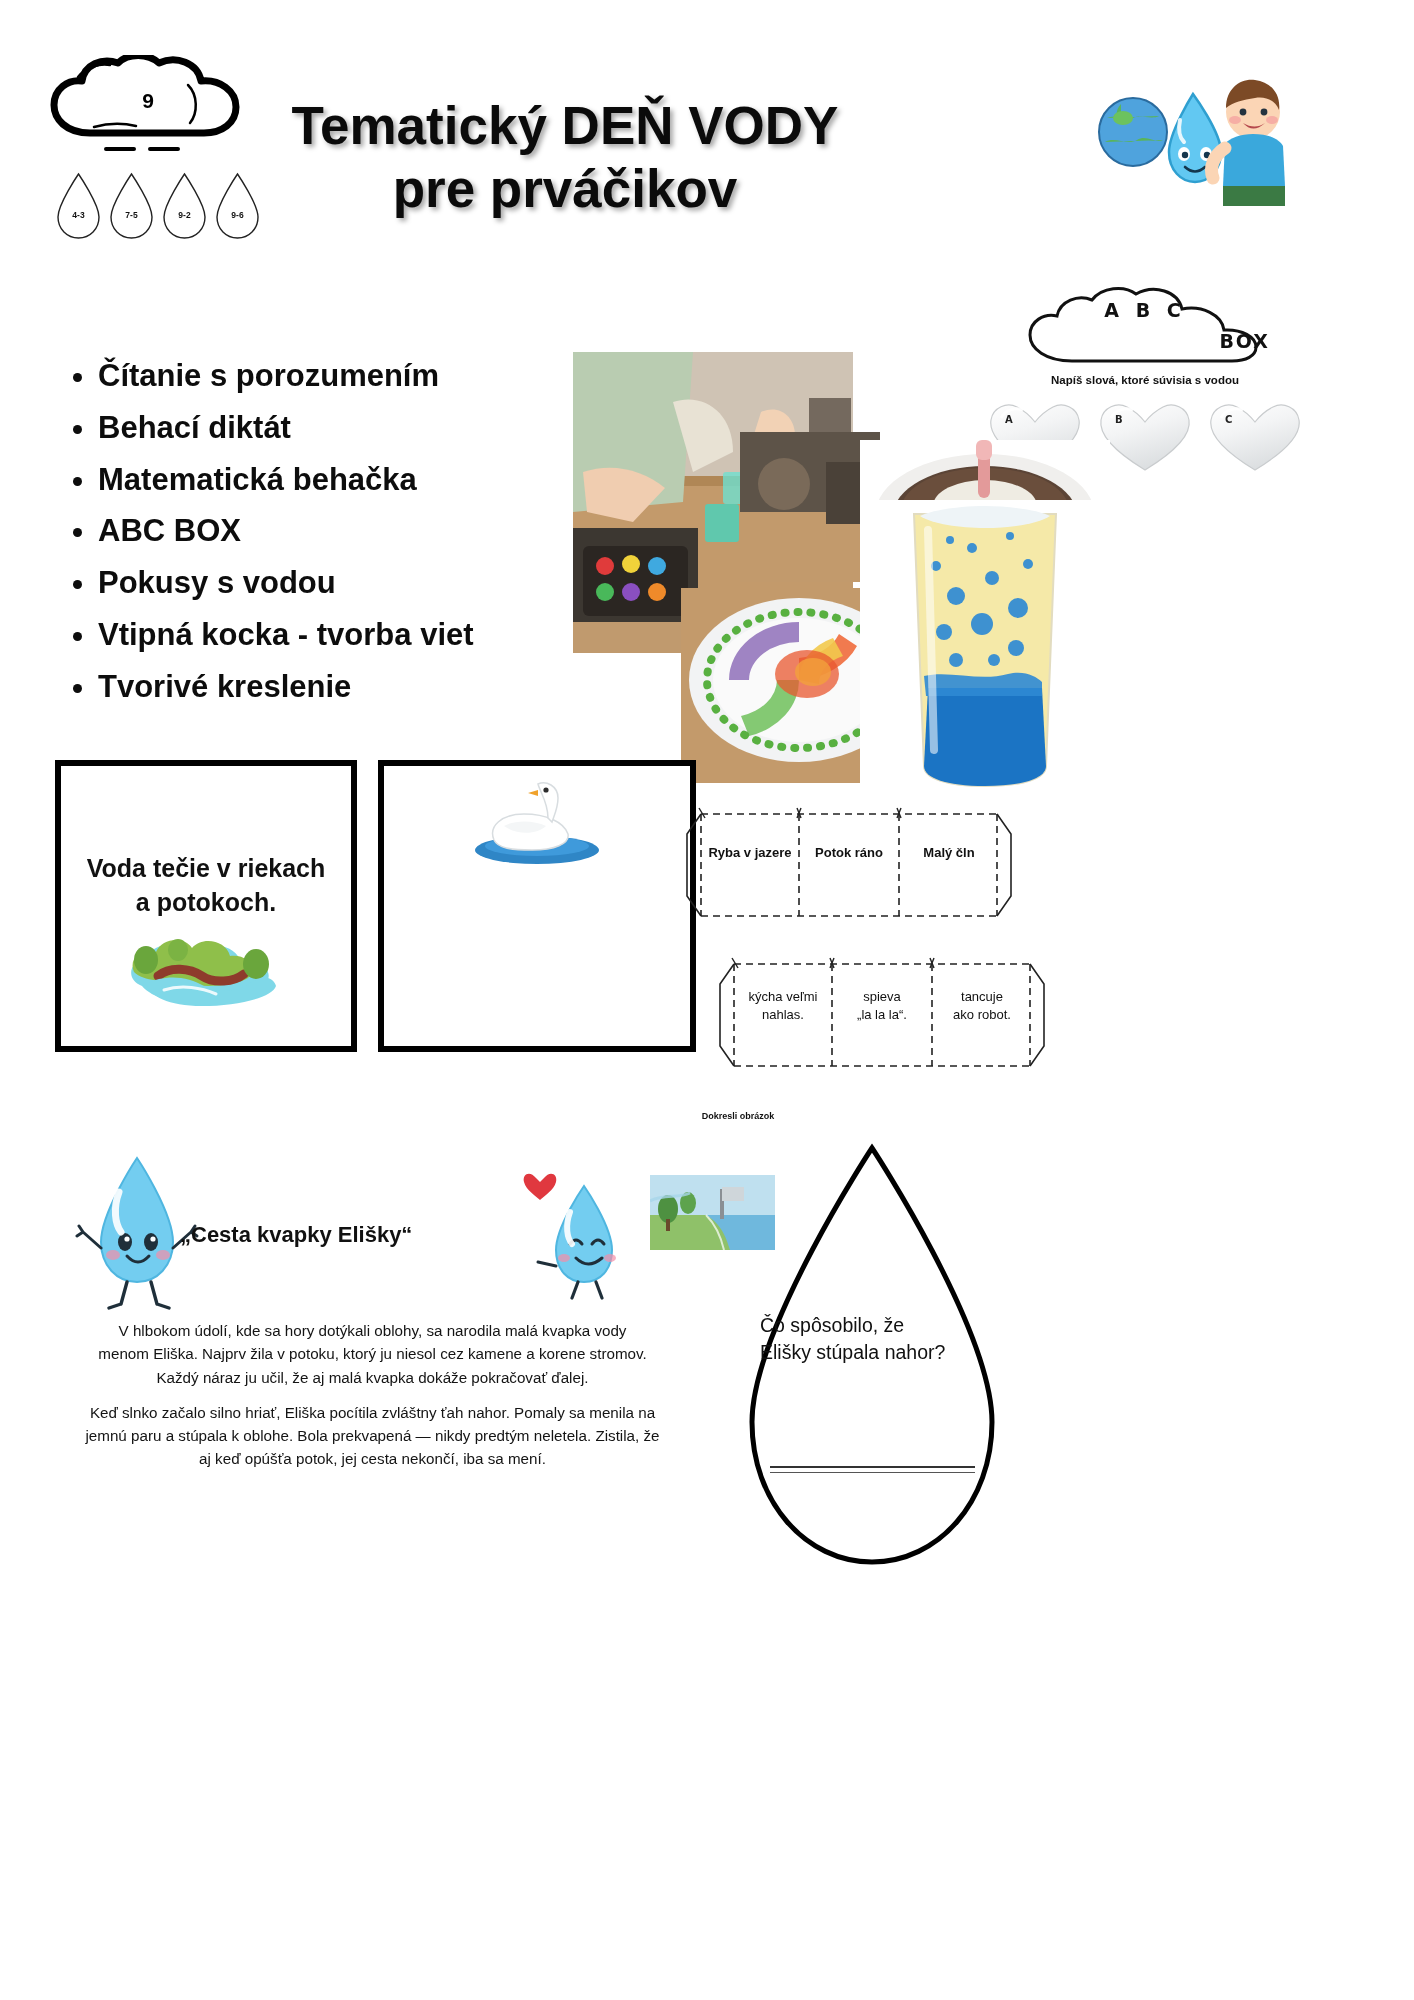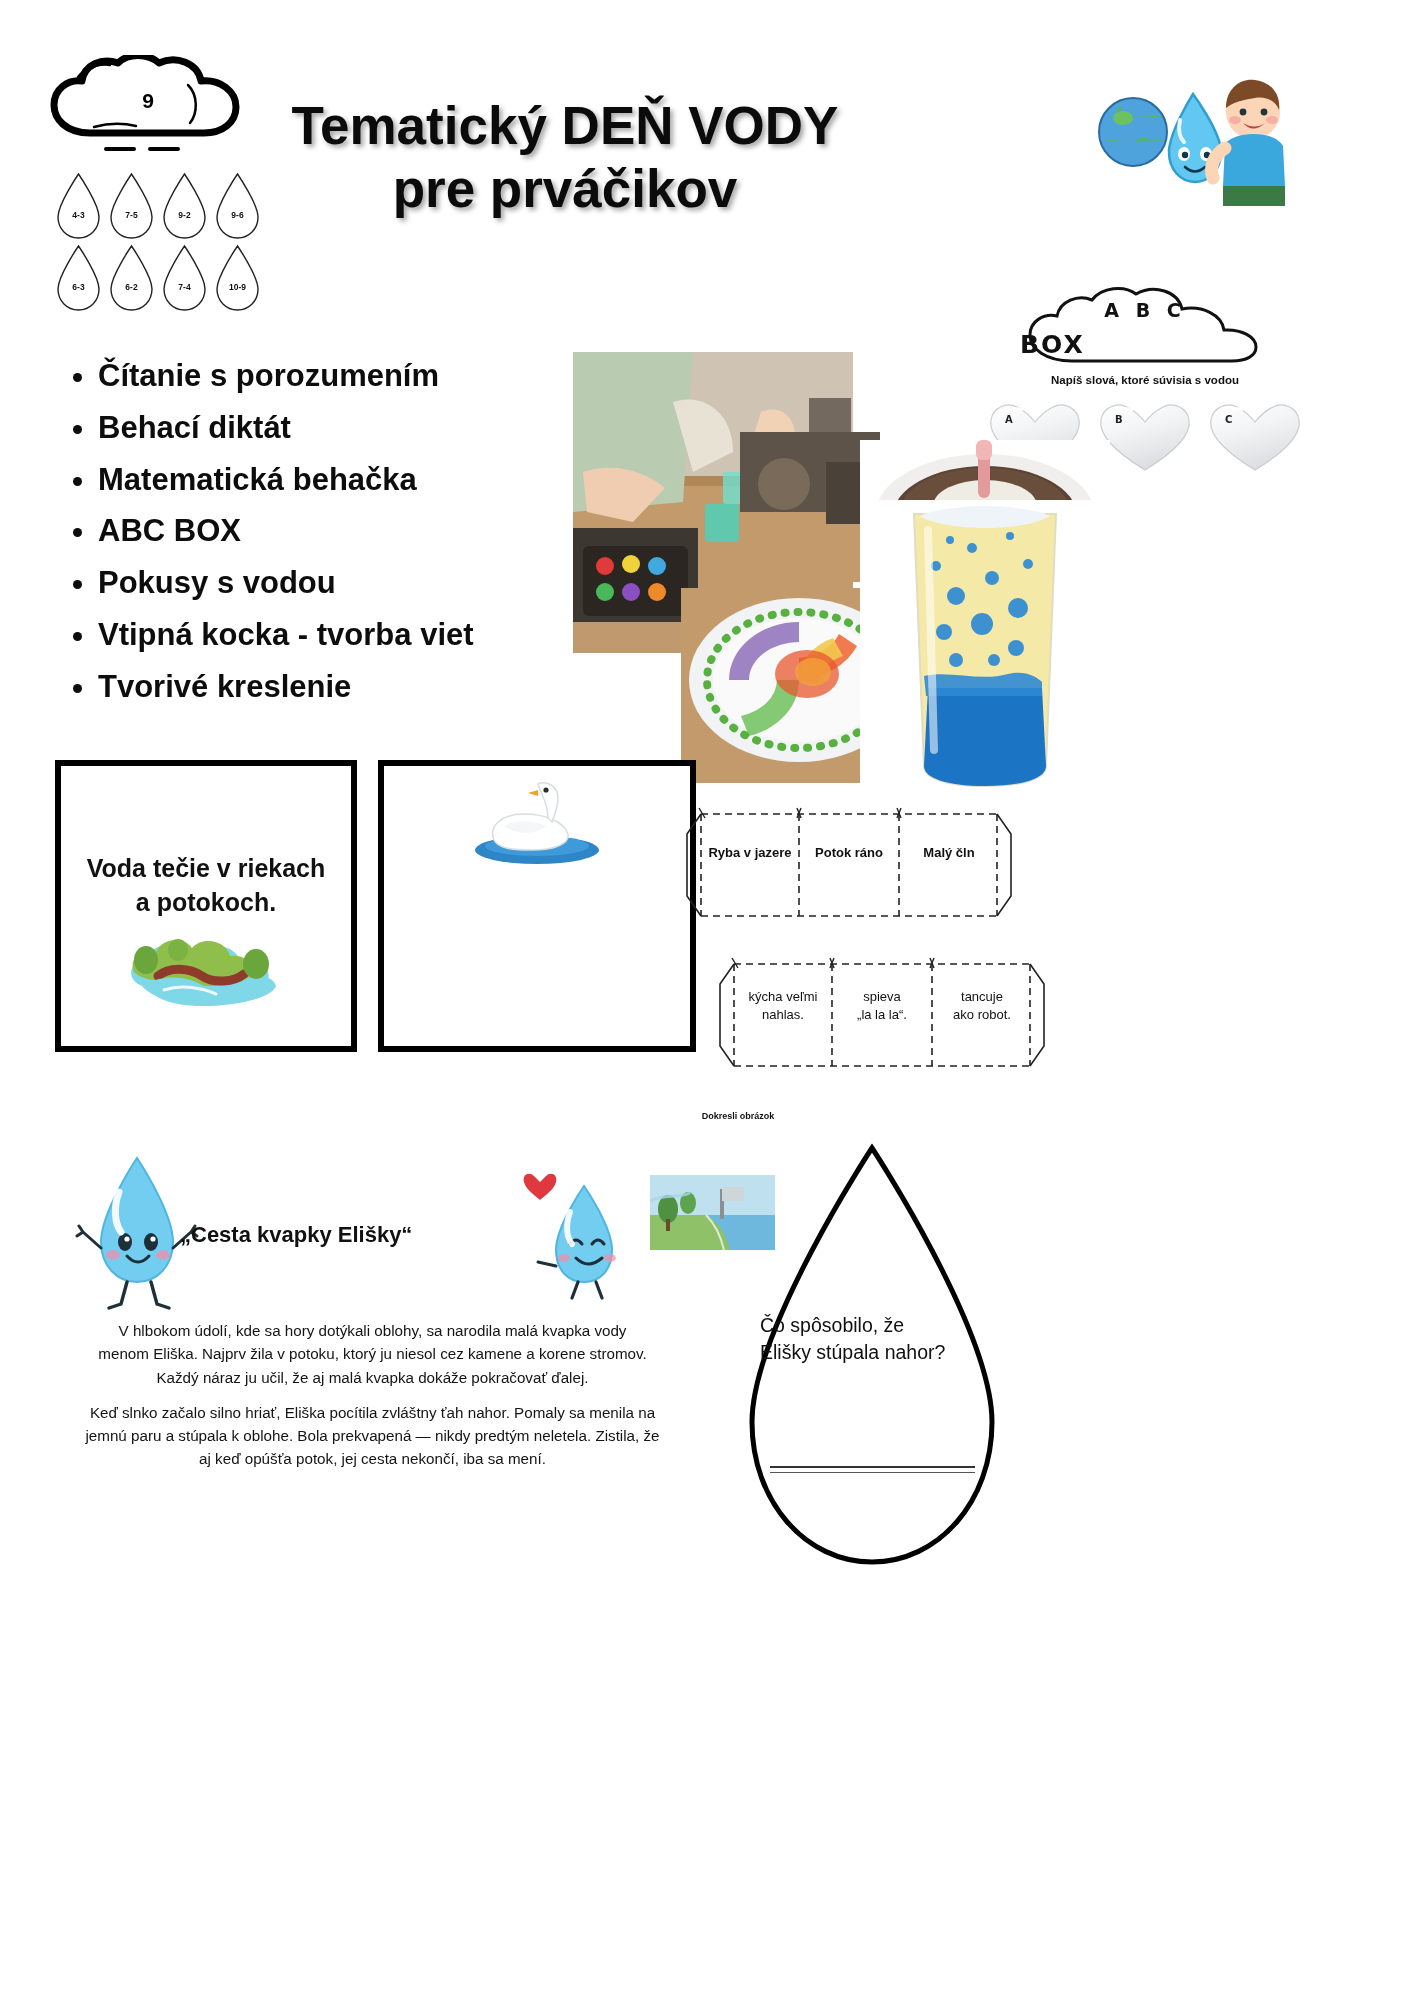--- a/index.html
+++ b/index.html
@@ -49,22 +49,22 @@
 
   
   #abcbox-block { left:985px; top:285px; width:320px; }
   #abcbox-cloud { position:relative; width:250px; height:85px; margin:0 auto; }
   .abc-letters {
     position:absolute; left:0; right:0; top:14px; text-align:center;
     font-size:19px; font-weight:700; letter-spacing:5px;
     font-family:"DejaVu Sans", sans-serif;
   }
   .abc-box-word {
-    position:absolute; left:0; right:0; top:45px; text-align:left;
-    font-size:25px; font-weight:700; letter-spacing:2px;
+    position:absolute; left:0; right:0; top:45px; text-align:right;
+    font-size:19px; font-weight:700; letter-spacing:2px;
     font-family:"DejaVu Sans", sans-serif;
   }
   #abcbox-caption {
     margin-top:4px; text-align:center; font-size:11.5px; font-weight:700;
   }
   #heart-row { display:flex; justify-content:space-between; margin-top:12px; width:100%; }
   .heart-cell { position:relative; width:100px; height:76px; }
   .heart-letter {
     position:absolute; left:20px; top:16px; font-size:10px; font-weight:700;
     font-family:"DejaVu Sans", sans-serif; color:#222; z-index:3;
@@ -177,46 +177,20 @@
       <svg width="53" height="72" viewBox="0 0 53 72">
         <path d="M26.5 4 C26.5 4 6 34 6 47 C6 59 15 68 26.5 68 C38 68 47 59 47 47 C47 34 26.5 4 26.5 4 Z" fill="#fff" stroke="#222" stroke-width="1.4"></path>
       </svg>
       <span class="drop-label">9-2</span>
     </div>
     <div class="drop">
       <svg width="53" height="72" viewBox="0 0 53 72">
         <path d="M26.5 4 C26.5 4 6 34 6 47 C6 59 15 68 26.5 68 C38 68 47 59 47 47 C47 34 26.5 4 26.5 4 Z" fill="#fff" stroke="#222" stroke-width="1.4"></path>
       </svg>
       <span class="drop-label">9-6</span>
-    </div>
-  </div>
-  <div class="drop-row">
-    <div class="drop">
-      <svg width="53" height="72" viewBox="0 0 53 72">
-        <path d="M26.5 4 C26.5 4 6 34 6 47 C6 59 15 68 26.5 68 C38 68 47 59 47 47 C47 34 26.5 4 26.5 4 Z" fill="#fff" stroke="#222" stroke-width="1.4"></path>
-      </svg>
-      <span class="drop-label">6-3</span>
-    </div>
-    <div class="drop">
-      <svg width="53" height="72" viewBox="0 0 53 72">
-        <path d="M26.5 4 C26.5 4 6 34 6 47 C6 59 15 68 26.5 68 C38 68 47 59 47 47 C47 34 26.5 4 26.5 4 Z" fill="#fff" stroke="#222" stroke-width="1.4"></path>
-      </svg>
-      <span class="drop-label">6-2</span>
-    </div>
-    <div class="drop">
-      <svg width="53" height="72" viewBox="0 0 53 72">
-        <path d="M26.5 4 C26.5 4 6 34 6 47 C6 59 15 68 26.5 68 C38 68 47 59 47 47 C47 34 26.5 4 26.5 4 Z" fill="#fff" stroke="#222" stroke-width="1.4"></path>
-      </svg>
-      <span class="drop-label">7-4</span>
-    </div>
-    <div class="drop">
-      <svg width="53" height="72" viewBox="0 0 53 72">
-        <path d="M26.5 4 C26.5 4 6 34 6 47 C6 59 15 68 26.5 68 C38 68 47 59 47 47 C47 34 26.5 4 26.5 4 Z" fill="#fff" stroke="#222" stroke-width="1.4"></path>
-      </svg>
-      <span class="drop-label">10-9</span>
     </div>
   </div>
 </div>
 
 <div class="abs" id="page-title">
   <div>Tematický DEŇ VODY</div>
   <div>pre prváčikov</div>
 </div>
 
 <div class="abs" id="boy-illustration">

